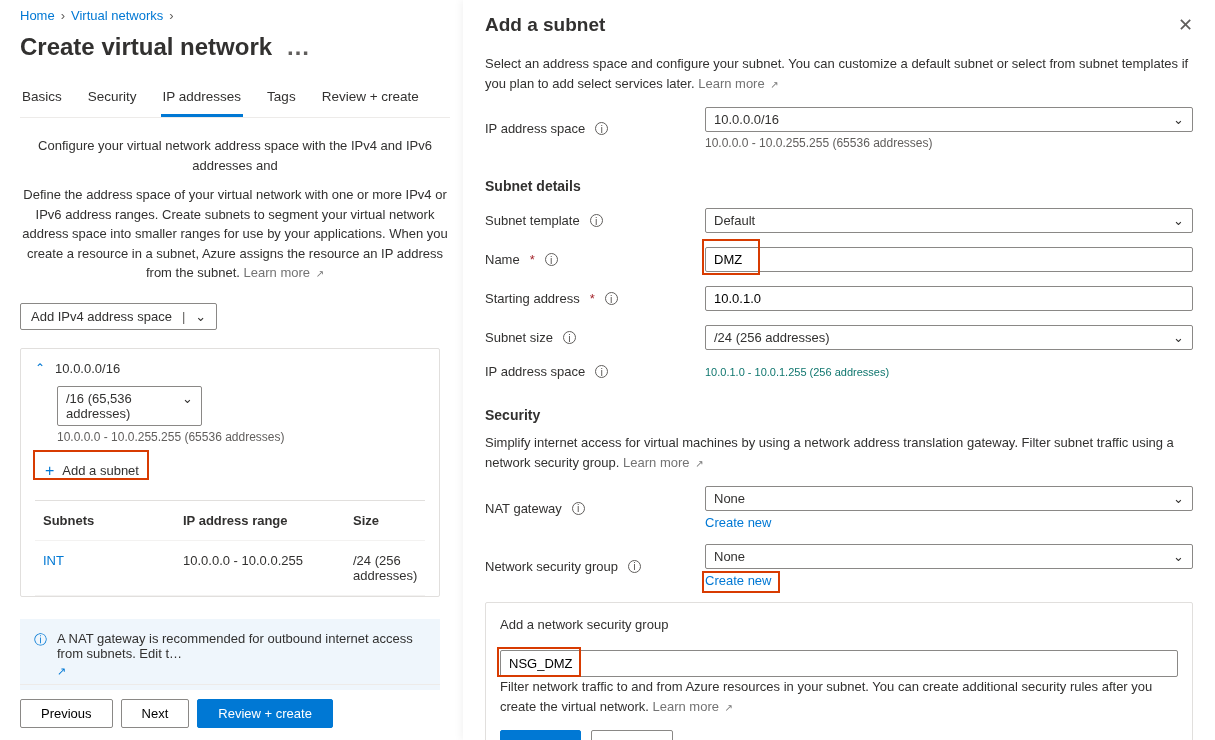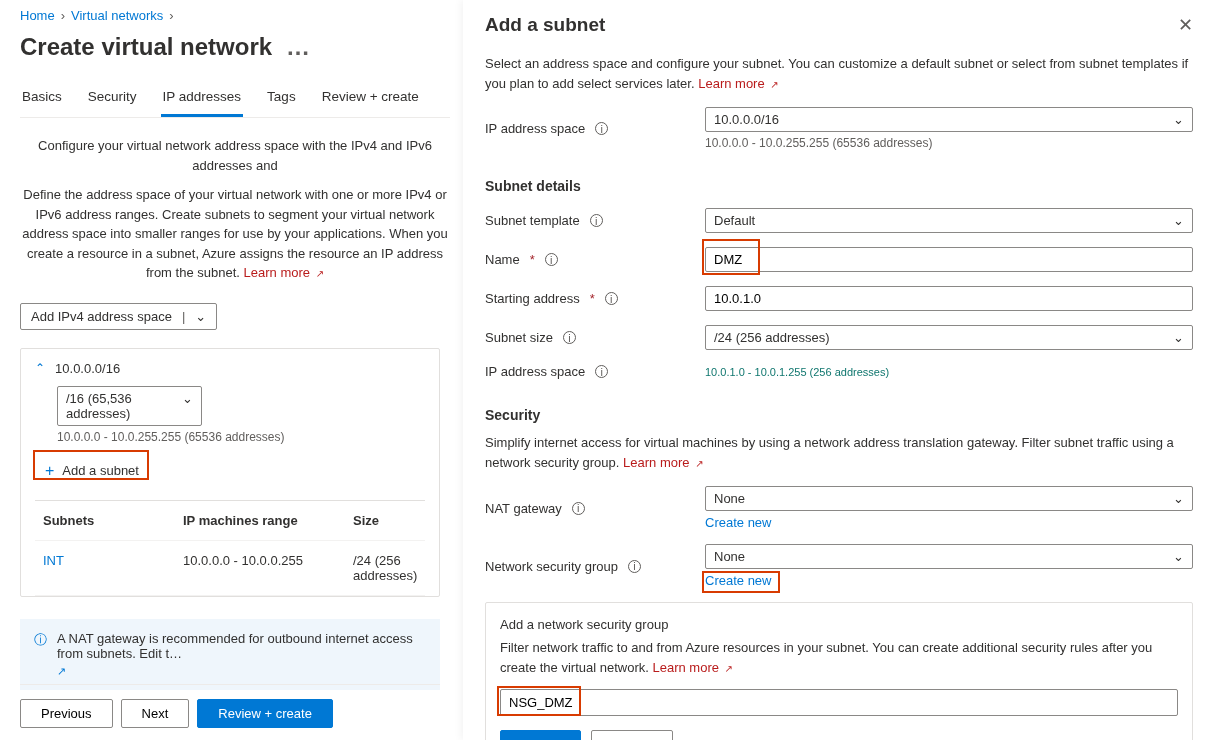--- a/index.html
+++ b/index.html
@@ -10,21 +10,21 @@
 .page-left { position: absolute; left: 0; top: 0; width: 450px; height: 740px; padding: 8px 0 0 20px; }
 .breadcrumb { font-size: 13px; color: #605e5c; display: flex; align-items: center; gap: 6px; }
 .breadcrumb .sep { color: #605e5c; }
 .page-title { font-size: 24px; font-weight: 600; margin-top: 10px; display: flex; align-items: center; gap: 14px; }
 .page-title .more { color: #605e5c; cursor: pointer; }
 .tabs { display: flex; gap: 22px; border-bottom: 1px solid #edebe9; margin-top: 28px; }
 .tab { padding: 0 2px 10px 2px; font-size: 13.5px; cursor: pointer; color: #323130; }
 .tab.active { color: #323130; border-bottom: 3px solid #0078d4; font-weight: 400; }
 .intro { margin-top: 18px; line-height: 1.5; text-align: center; }
 .intro p { margin-bottom: 10px; }
-.learn-ext { color: #b91c1c; cursor: pointer; }
+.learn-ext { color: #737373; cursor: pointer; }
 .ext-icon { font-size: 10px; margin-left: 2px; }
 
 .addr-space-btn { margin-top: 10px; border: 1px solid #8a8886; border-radius: 2px; padding: 5px 10px; display: inline-flex; align-items: center; gap: 10px; cursor: pointer; background: #fff; }
 .addr-space-btn .bar { color: #605e5c; }
 
 .addr-card { margin-top: 18px; border: 1px solid #e1dfdd; border-radius: 2px; padding: 12px 14px 0 14px; width: 420px; }
 .addr-card .row-top { display: flex; align-items: center; gap: 10px; font-size: 13px; }
 .chev { color: #0078d4; cursor: pointer; font-size: 12px; }
 .addr-inputs { display: flex; gap: 10px; margin: 10px 0 4px 22px; }
 .addr-inputs input { border: 1px solid #8a8886; border-radius: 2px; padding: 4px 8px; width: 140px; font-family: inherit; font-size: 13px; }
@@ -123,21 +123,21 @@
       <div class="add-subnet-btn">
         <span class="plus">+</span>
         <span>Add a subnet</span>
       </div>
       <div class="redbox" style="left:-2px;top:4px;width:116px;height:30px;"></div>
     </div>
 
     <div class="subnet-table">
       <div class="thead">
         <div>Subnets</div>
-        <div>IP machines range</div>
+        <div>IP address range</div>
         <div>Size</div>
       </div>
       <div class="trow">
         <div class="name">INT</div>
         <div>10.0.0.0 - 10.0.0.255</div>
         <div>/24 (256 addresses)</div>
       </div>
     </div>
   </div>
 
@@ -261,26 +261,26 @@
           <span>None</span>
           <span>⌄</span>
         </div>
       <a class="link" style="font-size:13px;display:inline-block;margin-top:4px;">Create new</a>
     </div>
     <div class="redbox" style="left:217px;top:27px;width:78px;height:22px;"></div>
   </div>
 
   <div class="nsg-box">
     <div class="nsg-title">Add a network security group</div>
+    <div style="position:relative;">
+      <input type="text" value="NSG_DMZ" style="">
+      <div class="redbox" style="left:-3px;top:9px;width:84px;height:30px;"></div>
+    </div>
     <div style="line-height:1.5;">
       <span>Filter network traffic to and from Azure resources in your subnet. You can create additional security rules after you create the virtual network.</span>
       <a class="learn-ext"><span>Learn more</span> <span class="ext-icon">↗</span></a>
     </div>
-    <div style="position:relative;">
-      <input type="text" value="NSG_DMZ" style="">
-      <div class="redbox" style="left:-3px;top:9px;width:84px;height:30px;"></div>
-    </div>
     <div class="btns">
       <button class="btn primary" style="padding:6px 30px;">OK</button>
       <button class="btn">Cancel</button>
     </div>
   </div>
 </div>
 
 </body></html>

